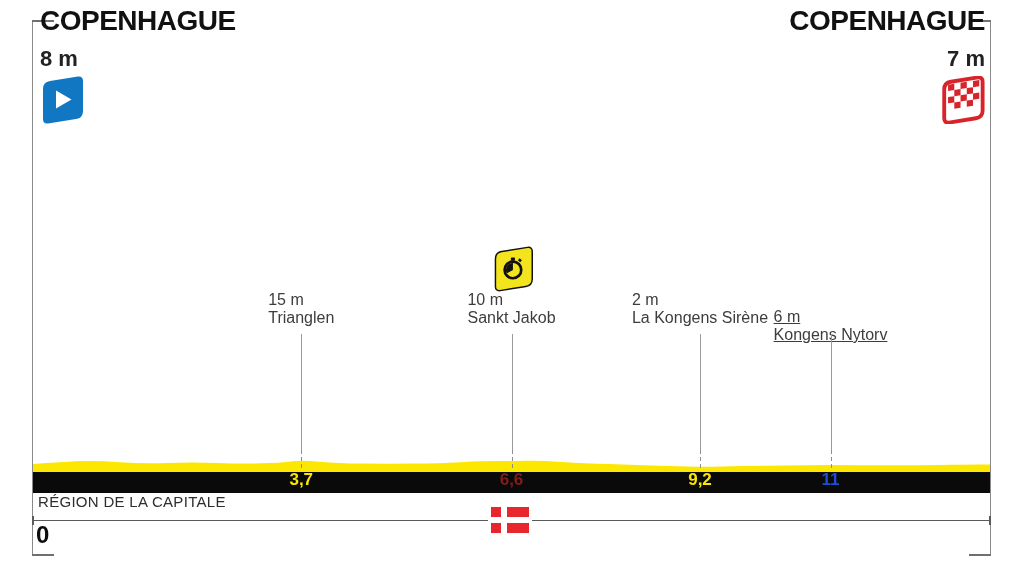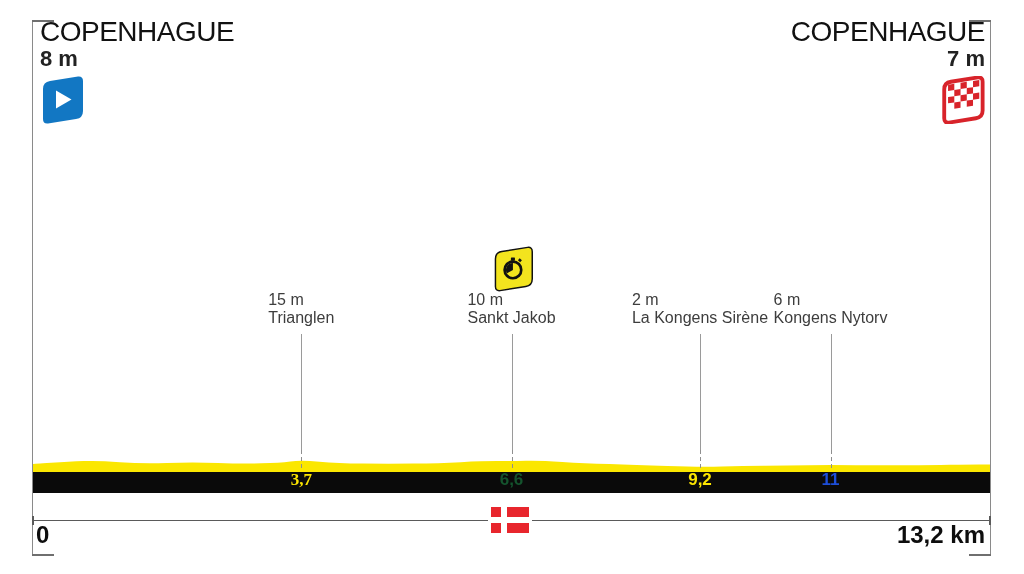--- a/index.html
+++ b/index.html
@@ -3,21 +3,21 @@
 <meta charset="utf-8">
 <style>
   * { margin:0; padding:0; box-sizing:border-box; }
   body { background:#fff; font-family:"Liberation Sans", sans-serif; }
   #stage {
     position:relative; width:1024px; height:574px; background:#ffffff; overflow:hidden;
     color:#1d1d1d;
   }
   .vline { position:absolute; width:1px; background:#8a8a8a; top:20px; height:536px; }
   .bracket { position:absolute; height:2px; width:22px; background:#6f6f6f; }
-  .hdr-name { position:absolute; top:16px; font-size:28px; font-weight:400; letter-spacing:-0.5px; color:#111; }
+  .hdr-name { position:absolute; top:5px; font-size:28px; font-weight:700; letter-spacing:-0.5px; color:#111; }
   .hdr-elev { position:absolute; top:46px; font-size:22px; font-weight:700; color:#222; }
   .flag-svg { position:absolute; }
   .wp-label { position:absolute; transform:translateX(-50%); text-align:left; font-size:16px; color:#3d3d3d; line-height:18px; white-space:nowrap; }
   .wp-line { position:absolute; width:1px; background:#9a9a9a; top:334px; height:118px; }
   .wp-dash { position:absolute; width:1px; top:450px; height:20px; z-index:4;
              background:repeating-linear-gradient(to bottom, #8f8f8f 0 4px, transparent 4px 7px); }
   .wp-km { position:absolute; transform:translateX(-50%); top:470px; font-size:17px; font-weight:700; z-index:5; white-space:nowrap; }
   #profile-svg { position:absolute; left:33px; top:458px; z-index:2; }
   #region-label { position:absolute; left:38px; top:493px; font-size:15px; color:#2e2e2e; letter-spacing:0.3px; }
   #axis-line { position:absolute; left:33px; top:520px; width:957px; height:1px; background:#5a5a5a; }
@@ -77,54 +77,54 @@
     </g>
   </svg>
 
   <div id="waypoints-layer">
       <div class="wp-label" style="left: 301.25px; top: 291px;">
         <div>15 m</div>
         <div>Trianglen</div>
       </div>
       <div class="wp-line" style="left: 301.25px;"></div>
       <div class="wp-dash" style="left: 301.25px;"></div>
-      <div class="wp-km" style="left: 301.25px; color: rgb(252, 229, 0); font-family: Liberation Serif, serif;">3,7</div>
+      <div class="wp-km" style="left: 301.25px; color: rgb(252, 229, 0);">3,7</div>
       <div class="wp-label" style="left: 511.5px; top: 291px;">
         <div>10 m</div>
         <div>Sankt Jakob</div>
       </div>
       <div class="wp-line" style="left: 511.5px;"></div>
       <div class="wp-dash" style="left: 511.5px;"></div>
-      <div class="wp-km" style="left: 511.5px; color: #14532d;">6,6</div>
+      <div class="wp-km" style="left: 511.5px; color: #7f1d1d;">6,6</div>
       <div class="wp-label" style="left: 700px; top: 291px;">
         <div>2 m</div>
         <div>La Kongens Sirène</div>
       </div>
       <div class="wp-line" style="left: 700px;"></div>
       <div class="wp-dash" style="left: 700px;"></div>
       <div class="wp-km" style="left: 700px; color: rgb(252, 229, 0);">9,2</div>
-      <div class="wp-label" style="left: 830.5px; top: 291px;">
+      <div class="wp-label" style="left: 830.5px; top: 308px; text-decoration: underline;">
         <div>6 m</div>
         <div>Kongens Nytorv</div>
       </div>
       <div class="wp-line" style="left: 830.5px;"></div>
       <div class="wp-dash" style="left: 830.5px;"></div>
       <div class="wp-km" style="left: 830.5px; color: #1d4ed8; text-align: right;">11</div>
     </div>
 
   <svg id="profile-svg" width="957" height="35" viewBox="0 0 957 35">
     <rect x="0" y="12" width="957" height="23" fill="#0A0A0A"></rect>
     <path id="wave-path" d="M0,14 L0,5.9 Q0.0,5.9 18.1,4.8 Q36.3,3.7 50.8,3.1 Q65.3,2.5 87.0,4.2 Q108.8,5.9 134.1,5.0 Q159.5,4.2 184.9,5.0 Q210.3,5.9 228.4,5.3 Q246.5,4.8 257.4,3.4 Q268.3,2.0 286.4,3.7 Q304.5,5.3 329.9,5.6 Q355.3,5.9 380.6,5.6 Q406.0,5.3 427.8,4.2 Q449.5,3.1 464.0,3.1 Q478.5,3.1 493.0,2.8 Q507.5,2.5 529.3,3.9 Q551.0,5.3 576.4,6.1 Q601.8,7.0 634.4,8.1 Q667.0,9.2 688.8,8.6 Q710.5,8.1 732.3,7.8 Q754.0,7.5 775.8,7.2 Q797.5,7.0 822.9,7.2 Q848.3,7.5 873.6,7.2 Q899.0,7.0 917.1,6.7 Q935.3,6.4 946.1,6.4 L957,6.4 L957,14 Z" fill="#FBE700"></path>
   </svg>
 
+  <div id="region-label">RÉGION DE LA CAPITALE</div>
   <div id="axis-line"></div>
   <div class="axis-tick" style="left:32px"></div>
   <div class="axis-tick" style="left:989px"></div>
   <div class="axis-label" style="left:36px">0</div>
-  <div class="axis-label" style="right:39px">13,2 km</div>
 
   <div id="dk-flag">
     <div id="dk-inner" style="background: rgb(232, 38, 45);">
       <div class="bar-v"></div>
       <div class="bar-h"></div>
     </div>
   </div>
 
 </div>
 

